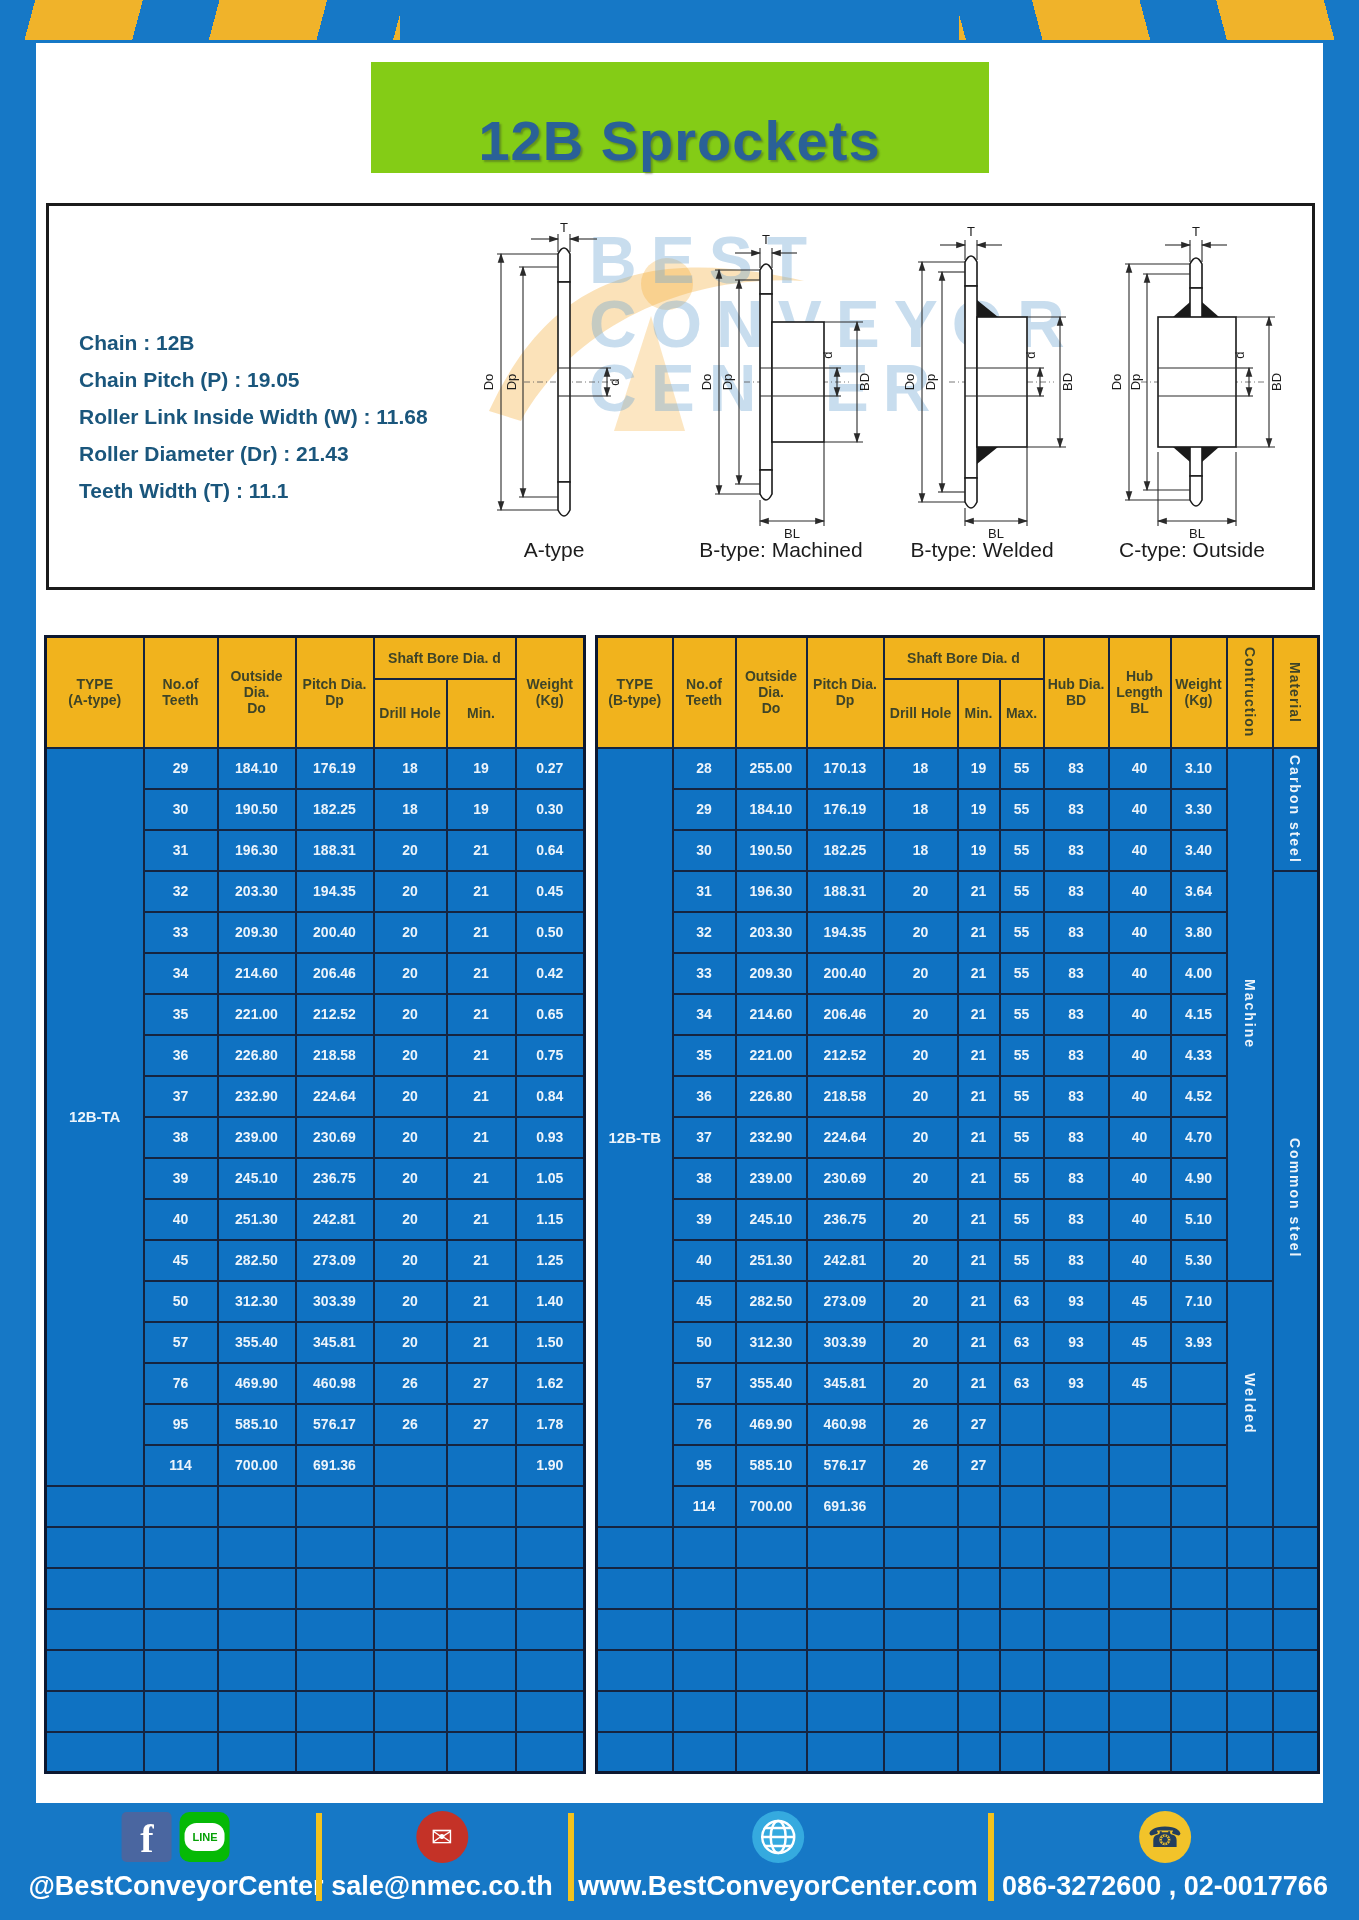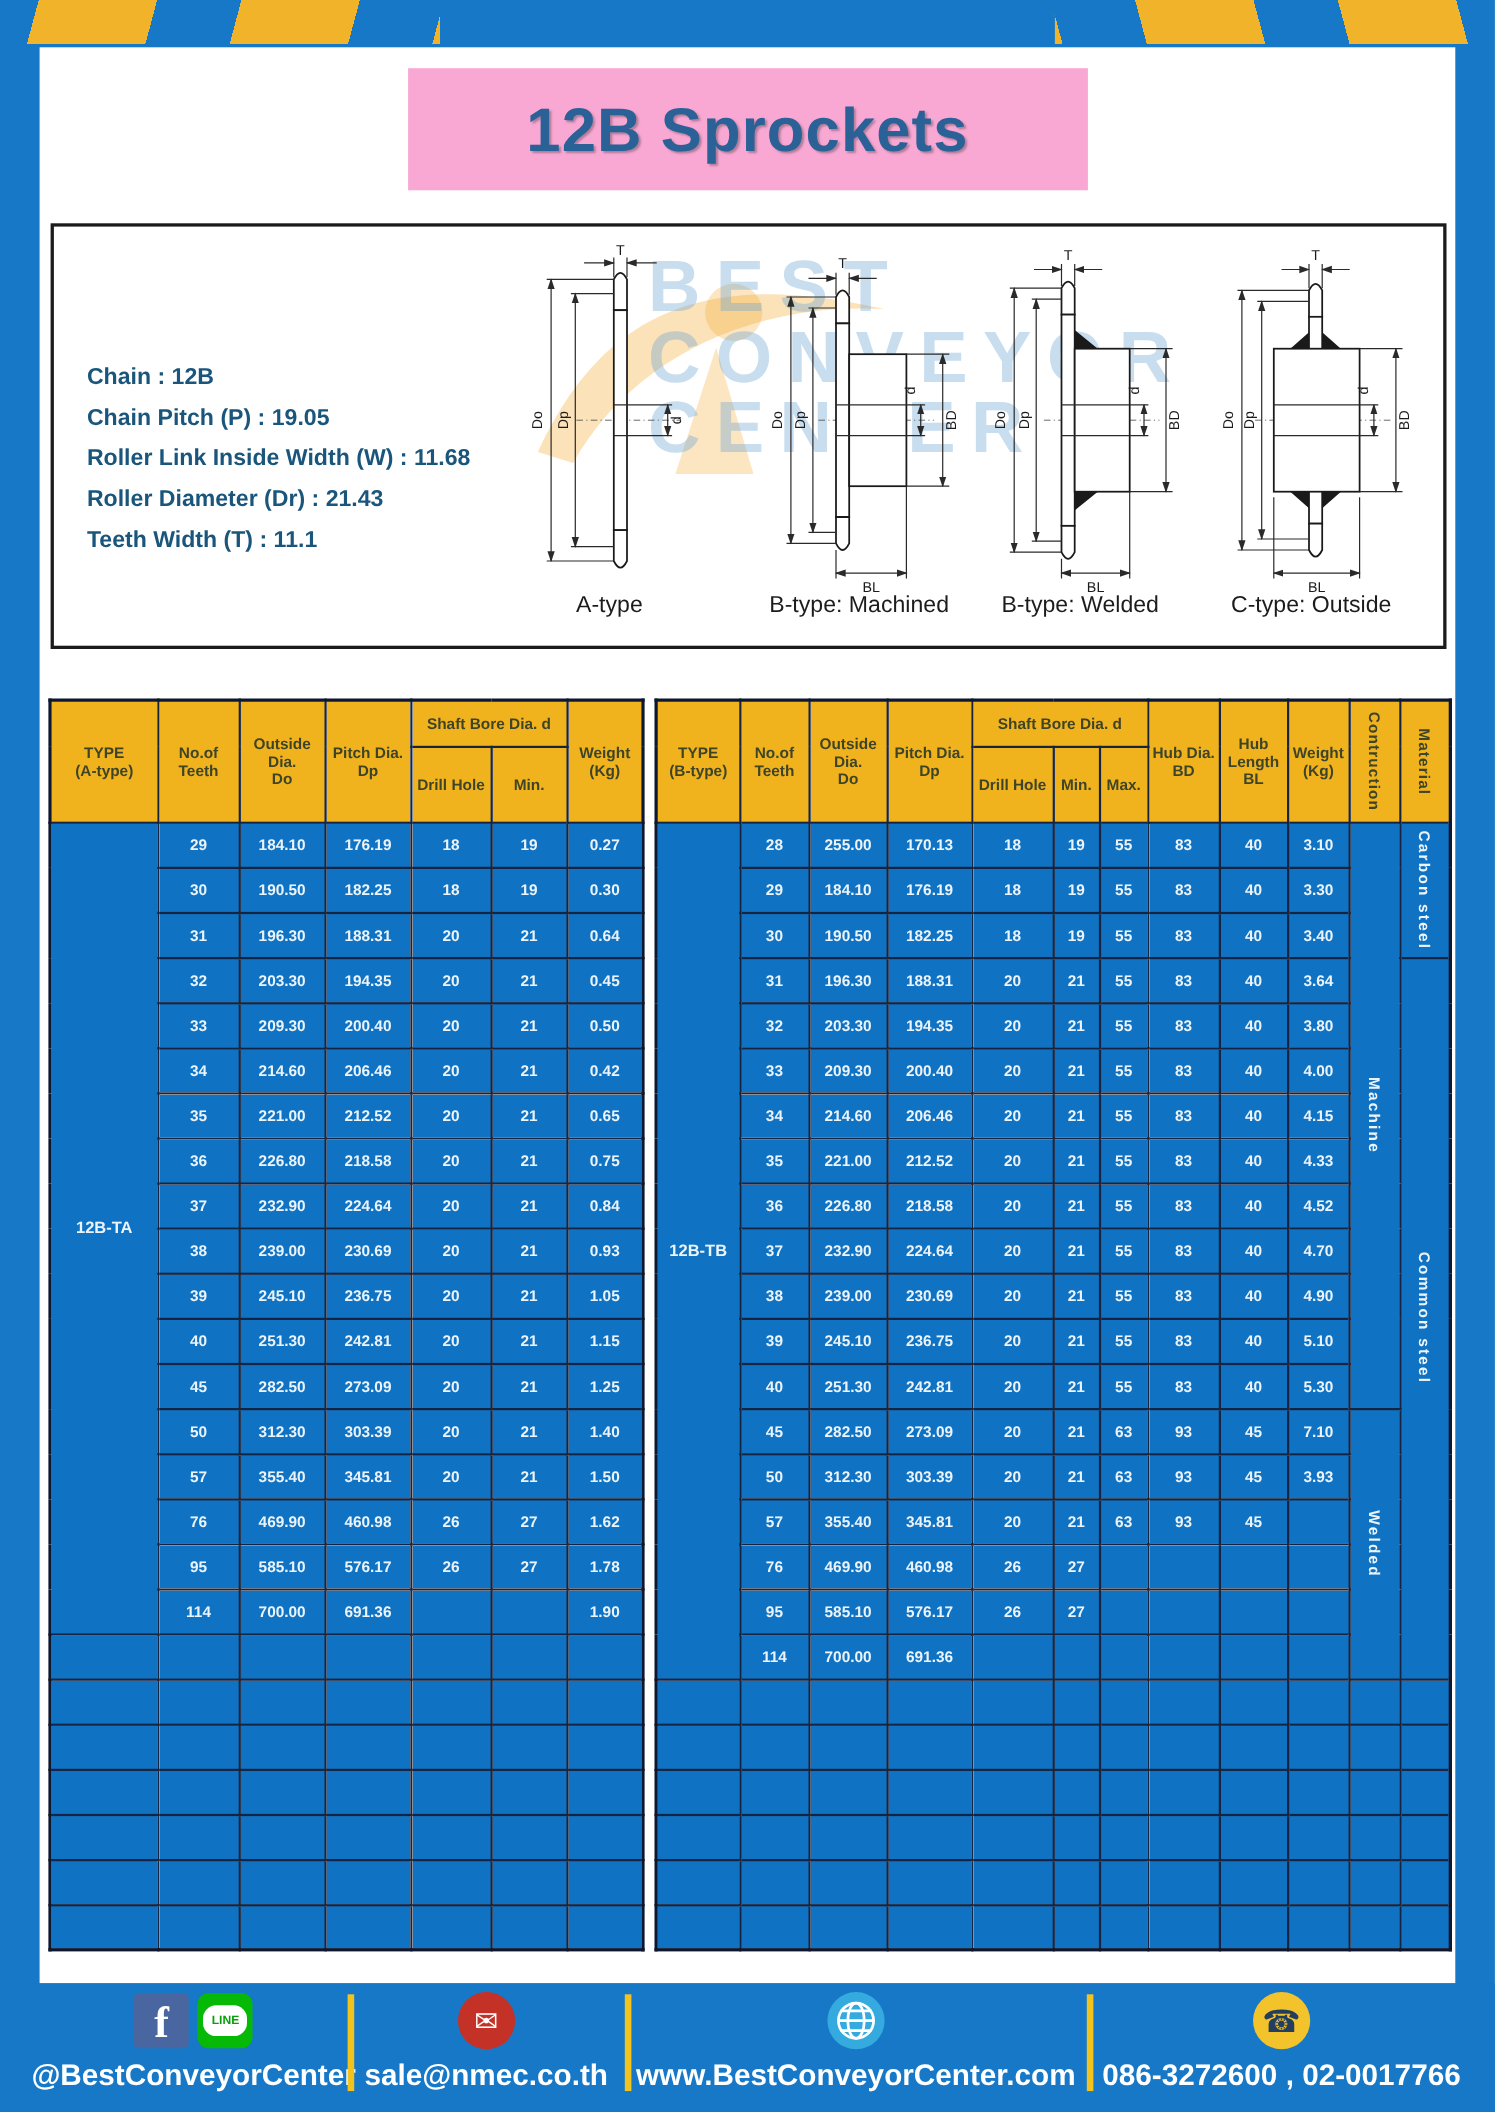--- a/index.html
+++ b/index.html
@@ -9,21 +9,21 @@
   }
   
   .stripes{position:absolute;top:0;width:400px;height:40px;
     background:repeating-linear-gradient(105deg,rgba(0,0,0,0) 0 34px,#f0b32a 34px 138px,rgba(0,0,0,0) 138px 178px);}
   .stripes.left{left:0;}
   .stripes.right{right:0;transform:scaleX(-1);}
   
   #sheet{position:absolute;left:36px;top:43px;width:1287px;height:1760px;background:#ffffff;}
   
   .title-banner{position:absolute;left:50%;transform:translateX(-50%);top:19px;width:618px;height:111px;
-    background:#f9a8d4;display:flex;align-items:center;justify-content:center;}
+    background:#84cc16;display:flex;align-items:flex-end;justify-content:center;}
   .title-banner span{font-size:56px;font-weight:bold;color:#2a6197;letter-spacing:1px;
     text-shadow:2px 2px 2px rgba(40,40,40,.35);}
   
   .drawing-panel{position:absolute;left:10px;top:160px;width:1269px;height:387px;background:#fff;
     border:3px solid #1b1b1b;box-sizing:border-box;overflow:hidden;}
   .spec-block{position:absolute;left:30px;top:118px;width:420px;color:#1a567c;
     font-size:21px;font-weight:bold;line-height:37px;white-space:pre-line;}
   .wm-text{position:absolute;left:540px;top:22px;width:540px;text-align:left;
     font-weight:bold;font-size:66px;line-height:64px;letter-spacing:14px;
     color:rgba(110,165,210,.38);pointer-events:none;}

